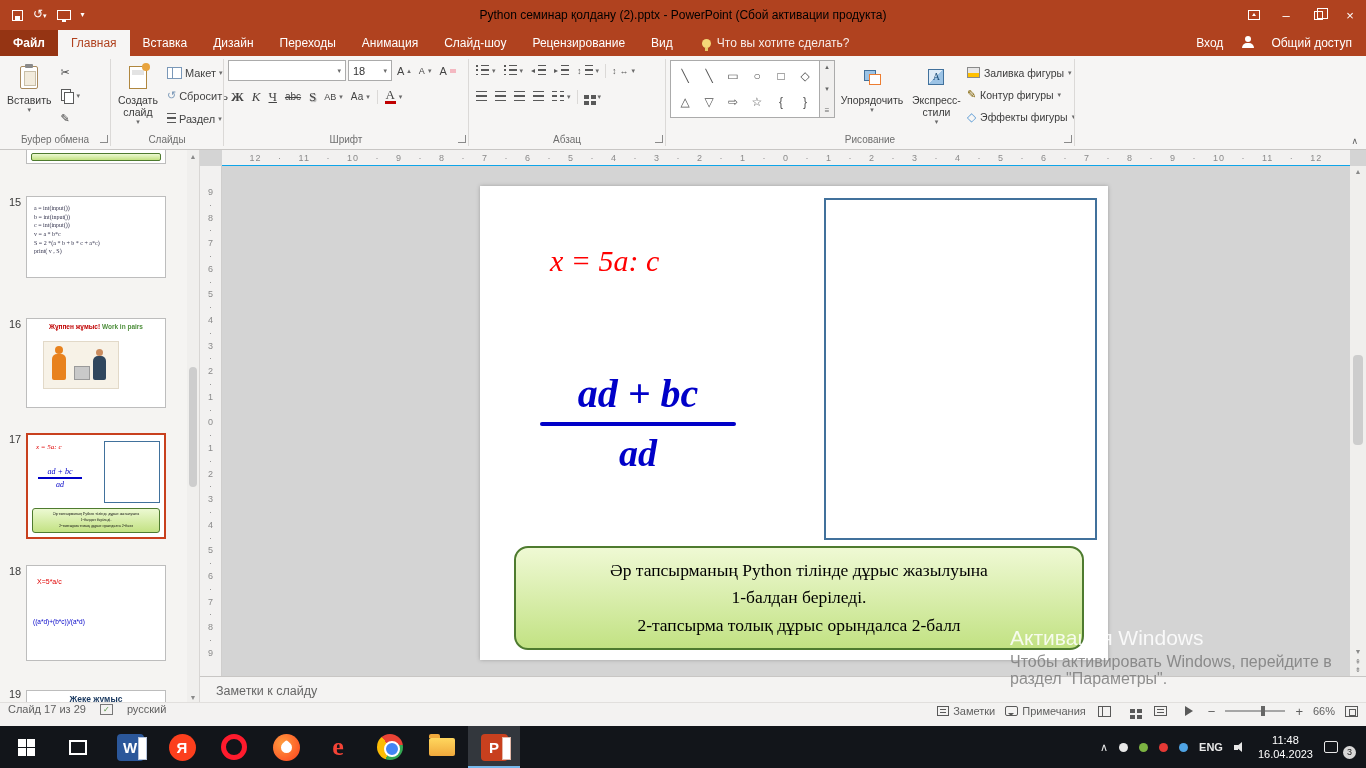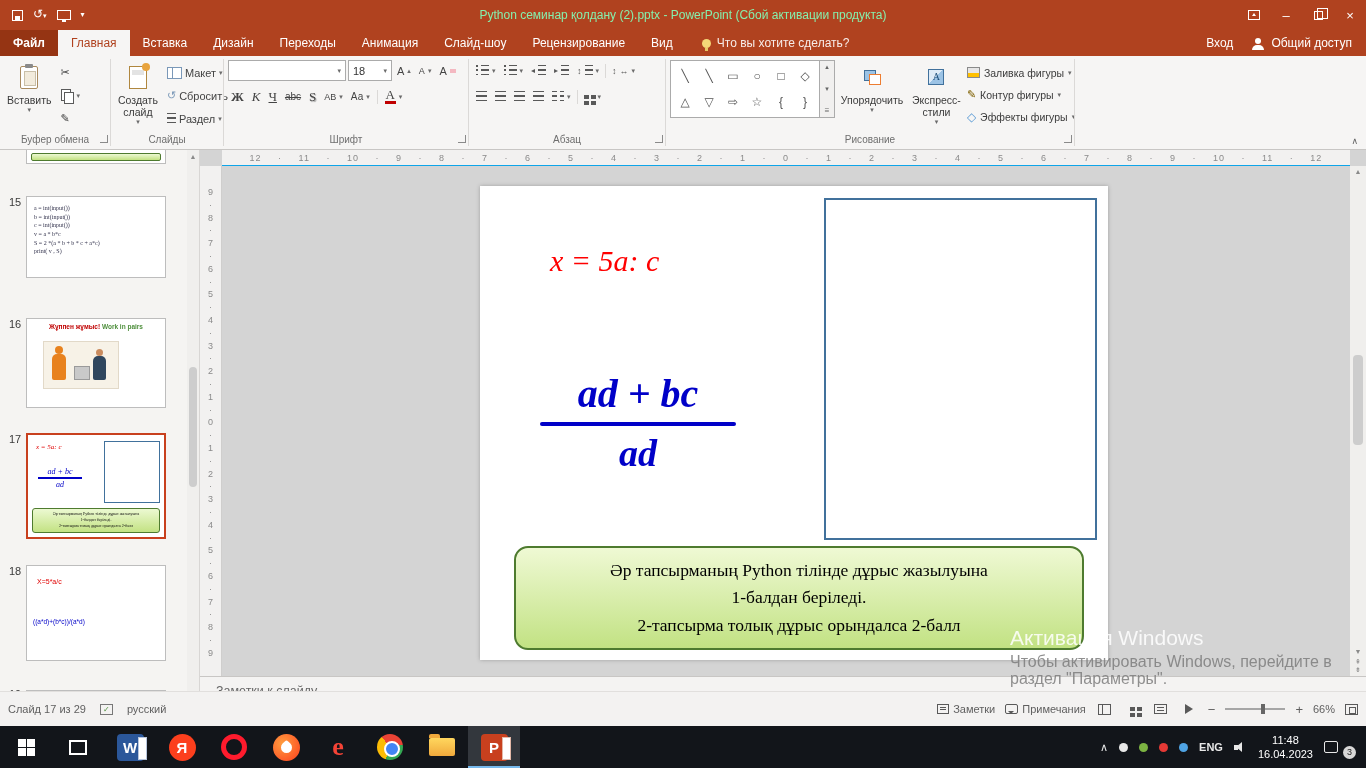--- a/index.html
+++ b/index.html
@@ -8,21 +8,21 @@
 .app{position:relative;width:1366px;height:768px;background:#D4D4D4;overflow:hidden}
 
 
 .titlebar{position:absolute;top:0;left:0;right:0;height:30px;background:#B0421F;display:flex;align-items:center;color:#fff}
 .qat{display:flex;align-items:center;gap:10px;padding-left:12px;width:230px}
 .tb-ico{display:inline-block;position:relative;color:#fff;font-size:12px;line-height:12px}
 .i-save{width:11px;height:11px;border:1px solid #fff}
 .i-save::after{content:"";position:absolute;left:2px;bottom:0;width:5px;height:4px;background:#fff}
 .i-mon{width:14px;height:10px;border:1px solid #fff}
 .i-mon::after{content:"";position:absolute;left:4px;bottom:-3px;width:4px;height:2px;background:#fff}
-.title-text{position:absolute;left:0;right:0;text-align:center;font-size:12px;color:#86efac;pointer-events:none}
+.title-text{position:absolute;left:0;right:0;text-align:center;font-size:12px;color:#000000;pointer-events:none}
 .win-controls{margin-left:auto;display:flex;height:30px}
 .wc{width:32px;height:30px;display:flex;align-items:center;justify-content:center;color:#fff;font-size:13px}
 .i-ribbonopts{width:12px;height:10px;border:1px solid #fff;position:relative}
 .i-ribbonopts::after{content:"";position:absolute;left:3px;top:2px;border-left:2.5px solid transparent;border-right:2.5px solid transparent;border-bottom:3px solid #fff}
 .i-restore{width:9px;height:9px;border:1px solid #fff;position:relative;background:transparent}
 .i-restore::before{content:"";position:absolute;left:2px;top:-4px;width:9px;height:9px;border:1px solid #fff}
 
 
 .tabrow{position:absolute;top:30px;left:0;right:0;height:26px;background:#B0421F;display:flex;align-items:flex-end;color:#fff}
 .tab{padding:0 13px;height:26px;line-height:26px;font-size:12px;white-space:nowrap}
@@ -132,21 +132,21 @@
 .placeholder-rect{position:absolute;left:344px;top:12px;width:273px;height:342px;border:2px solid #41719C;background:#fff}
 .banner{position:absolute;left:34px;top:360px;width:570px;height:104px;border:2px solid #4E7B2F;border-radius:14px;background:linear-gradient(#EFF9D4,#C2E283);display:flex;align-items:center;justify-content:center;text-align:center;font-family:"Liberation Serif",serif;font-size:17.5px;line-height:1.55;color:#000;white-space:pre-line}
 
 
 .watermark{position:absolute;left:1010px;top:626px;width:340px;z-index:40;pointer-events:none}
 .wm-title{font-size:21px;color:rgba(255,255,255,.85);font-weight:300}
 .wm-line{font-size:16px;color:rgba(125,125,125,.85);line-height:17px;margin-top:3px}
 
 
 .notesbar{position:absolute;left:200px;right:0;bottom:64px;height:28px;background:#F4F3F2;border-top:1px solid #C8C6C4;display:flex;align-items:center;padding-left:16px;font-size:12.5px;color:#666}
-.statusbar{position:absolute;left:0;right:0;bottom:42px;height:35px;background:#F3F2F1;border-top:1px solid #E1DFDD;display:flex;align-items:center;font-size:11px;color:#5f5f5f;padding:0 8px;gap:14px}
+.statusbar{position:absolute;left:0;right:0;bottom:42px;height:24px;background:#F3F2F1;border-top:1px solid #E1DFDD;display:flex;align-items:flex-start;font-size:11px;color:#5f5f5f;padding:0 8px;gap:14px}
 .st-left{display:flex;align-items:center;gap:14px}
 .i-spell{width:13px;height:11px;border:1px solid #777;position:relative;font-size:8px;line-height:10px;text-align:center;color:#4E8F3C}
 .st-right{margin-left:auto;display:flex;align-items:center;gap:10px}
 .st-item{display:flex;align-items:center;gap:4px}
 .i-note{width:12px;height:10px;border:1px solid #595959;position:relative}
 .i-note::after{content:"";position:absolute;left:2px;top:2px;right:2px;height:5px;background:repeating-linear-gradient(to bottom,#595959 0 1px,transparent 1px 2.5px)}
 .i-bub{width:13px;height:10px;border:1px solid #595959;border-radius:2px;position:relative}
 .i-bub::after{content:"";position:absolute;left:2px;bottom:-4px;border:3px solid transparent;border-top-color:#595959}
 .vbtn{width:18px;height:16px;display:flex;align-items:center;justify-content:center}
 .v-normal{width:13px;height:11px;border:1px solid #595959;position:relative}
@@ -225,21 +225,21 @@
     <span class="tab">Анимация</span>
     <span class="tab">Слайд-шоу</span>
     <span class="tab">Рецензирование</span>
     <span class="tab">Вид</span>
     <span class="tellme">
       <span class="bulb"></span>
       <span>Что вы хотите сделать?</span>
     </span>
     <span class="tab-right">
       <span>Вход</span>
-      <span style="display:flex;align-items:flex-end;gap:6px">
+      <span style="display:flex;align-items:flex-start;gap:16px">
         <span class="person"></span>
         <span>Общий доступ</span>
       </span>
     </span>
   </div>
 
   <div class="ribbon">
 
     <div class="rgroup" style="width:110px">
       <div class="rg-body">

